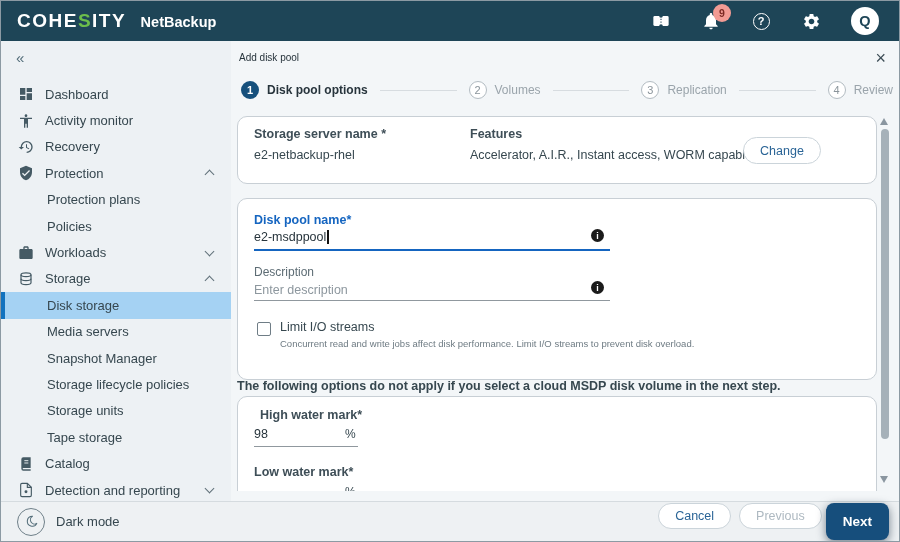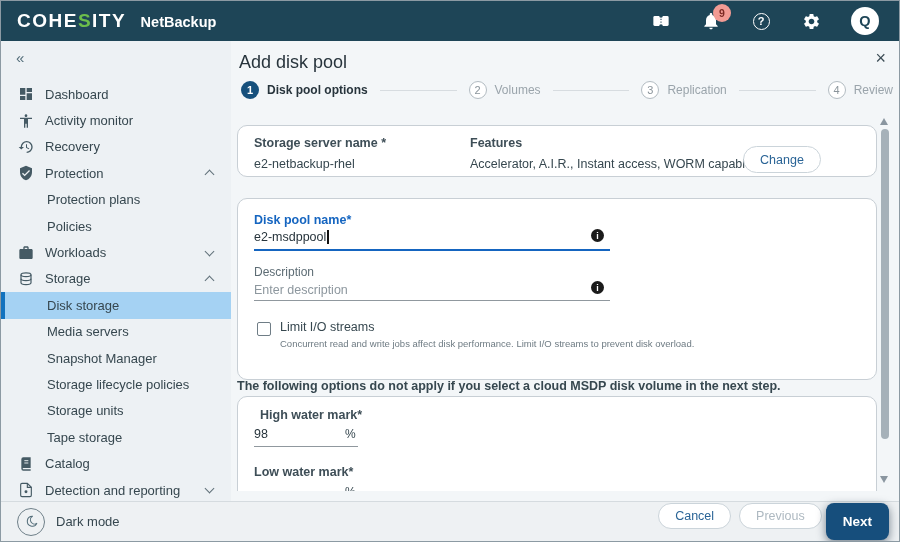--- a/index.html
+++ b/index.html
@@ -50,37 +50,37 @@
   .btn { height:26px; border-radius:14px; font-size:12.5px; display:flex; align-items:center;
          justify-content:center; padding:0 16px; background:#fff; border:1px solid #CBD4DA; cursor:pointer; }
   .btn-cancel { color:#2A6496; }
   .btn-previous { color:#AEB9C1; }
   .btn-next { background:#164E7C; color:#fff; height:37px; padding:0 17px; border:none;
               border-radius:8px; font-weight:bold; font-size:13.5px; margin-left:-4px;
               box-shadow:0 3px 10px rgba(15,35,55,.55); }
 
   
   .content { position:absolute; left:230px; top:40px; right:0; bottom:40px; background:#F3F6F8; }
-  .dialog-title { position:absolute; top:11px; left:8px; font-size:18px; color:#27343C; }
+  .dialog-title { position:absolute; top:11px; left:8px; font-size:10px; color:#27343C; }
   .close-x { position:absolute; top:8px; right:13px; font-size:18px; color:#3E4E57; cursor:pointer; line-height:1; }
 
   .stepper { position:absolute; top:39px; left:10px; right:6px; height:20px; display:flex; align-items:center; }
   .step-circle { width:18px; height:18px; border-radius:50%; font-size:11px; flex:none;
                  display:flex; align-items:center; justify-content:center; cursor:pointer; }
   .step-circle.active { background:#16507C; color:#fff; font-weight:bold; }
   .step-circle.inactive { background:#fff; border:1px solid #B3BCC2; color:#8A949B; }
   .step-label { margin-left:8px; font-size:12px; flex:none; }
   .step-label.active { color:#27343C; font-weight:bold; }
   .step-label.inactive { color:#9AA4AB; }
   .step-line { flex:1; height:1px; background:#D7DCE0; margin:0 12px; }
 
   .scrollarea { position:absolute; top:70px; left:0; right:0; height:380px; overflow:hidden; }
   .card { position:absolute; left:6px; width:640px; background:#fff;
           border:1px solid #C8CFD5; border-radius:10px; }
-  .card1 { top:14px;  height:52px; }
+  .card1 { top:5px;  height:68px; }
   .card2 { top:87px; height:182px; }
   .card3 { top:285px; height:120px; }
   .note { position:absolute; top:268px; left:6px; font-size:12.5px; font-weight:bold; color:#36474F; }
 
   .flabel { position:absolute; font-size:12.5px; font-weight:bold; color:#3E4E57; white-space:nowrap; }
   .fvalue { position:absolute; font-size:12.5px; color:#36474F; white-space:nowrap; }
   .change-btn { position:absolute; left:505px; top:20px; width:78px; height:27px;
                 border:1px solid #CBD4DA; border-radius:14px; background:#fff; color:#2A6496;
                 font-size:12.5px; display:flex; align-items:center; justify-content:center; cursor:pointer; }
 

